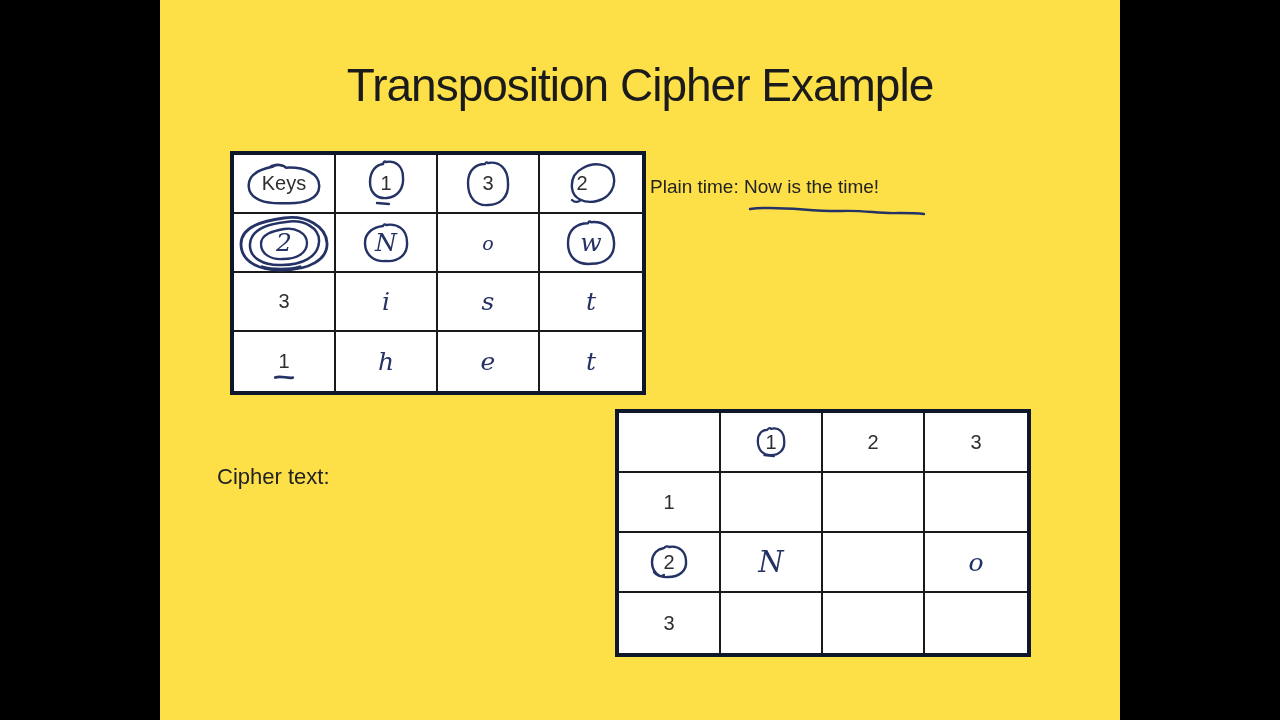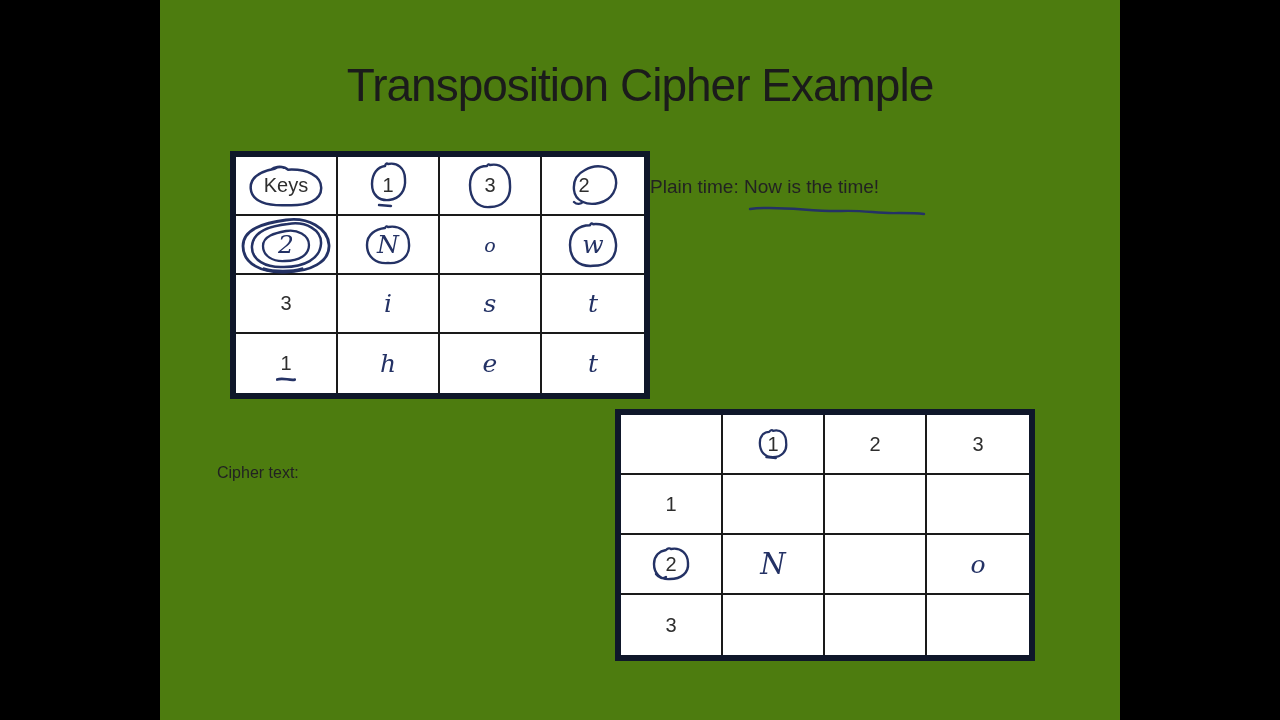--- a/index.html
+++ b/index.html
@@ -1,44 +1,44 @@
 <!DOCTYPE html>
 <html><head>
 <meta charset="utf-8">
 <style>
   * { margin: 0; padding: 0; box-sizing: border-box; }
   html, body { width: 1280px; height: 720px; overflow: hidden; }
   body { background: #000; font-family: "Liberation Sans", sans-serif; position: relative; }
 
   .slide {
     position: absolute; left: 160px; top: 0; width: 960px; height: 720px;
-    background: #4d7c0f;
+    background: #fde047;
   }
 
   .title {
     position: absolute; left: 0; top: 58px; width: 100%;
     text-align: center; font-size: 46px; font-weight: 400;
     letter-spacing: -1px; color: #1b1b1b;
     font-family: "Liberation Sans", sans-serif;
   }
 
   .plain-text {
     position: absolute; left: 490px; top: 176px;
     font-size: 19px; color: #222; white-space: nowrap;
   }
   .plain-underline { position: absolute; left: 588px; top: 202px; width: 178px; height: 14px; }
 
   .cipher-label {
     position: absolute; left: 57px; top: 464px;
-    font-size: 16px; color: #222;
+    font-size: 22px; color: #222;
   }
 
   
   .gridtable {
-    position: absolute; border: 6px solid #0f172a; background: #fff;
+    position: absolute; border: 4px solid #0f172a; background: #fff;
     display: grid; grid-template-columns: repeat(4, 102px);
   }
   .key-table   { left: 70px;  top: 151px; grid-template-rows: repeat(4, 59px); }
   .cipher-table{ left: 455px; top: 409px; grid-template-rows: repeat(4, 60px); }
 
   .cell {
     position: relative; border-right: 2px solid #1a1a1a; border-bottom: 2px solid #1a1a1a;
     display: flex; align-items: center; justify-content: center;
   }
   .cell:nth-child(4n) { border-right: none; }

